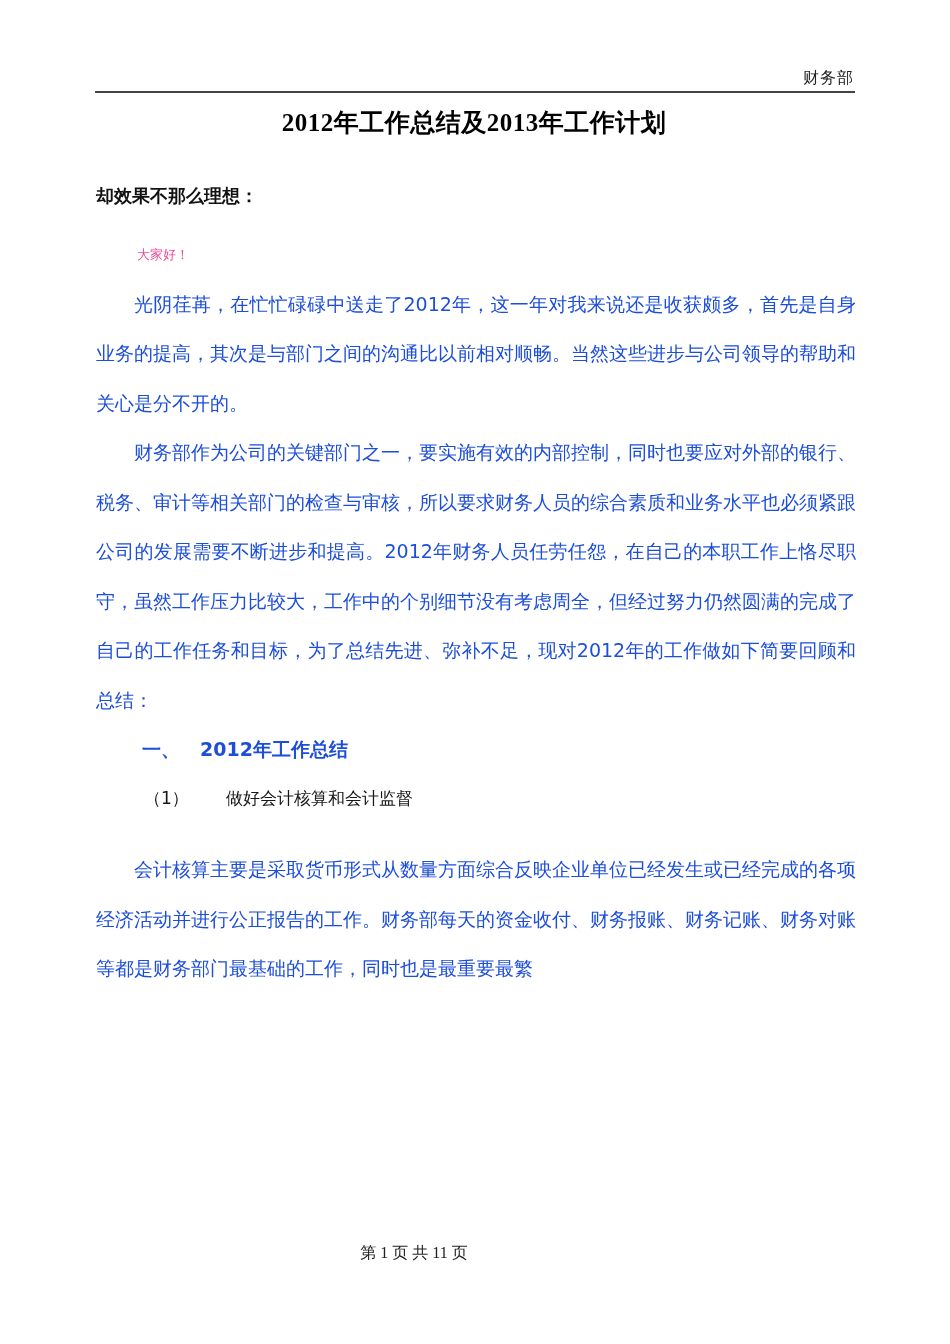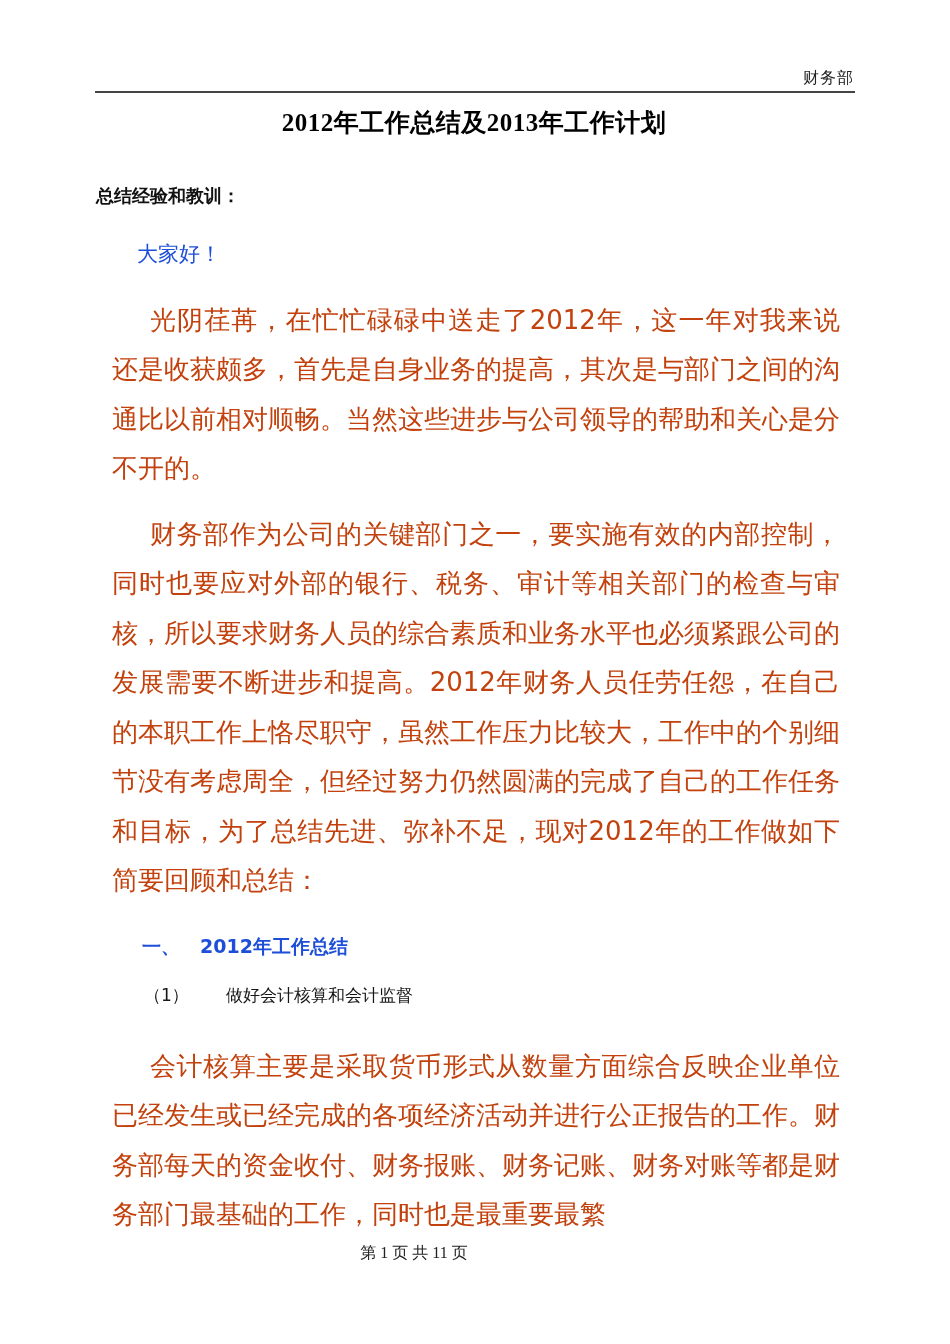--- a/index.html
+++ b/index.html
@@ -60,36 +60,36 @@
     }
     .salutation {
       font-size: 18px;
       font-weight: bold;
       line-height: 32px;
       height: 32px;
       margin: 0 0 18px 0;
       font-family: "DejaVu Sans", sans-serif;
     }
     .para {
-      font-size: 26px;
+      font-size: 19px;
       line-height: 49.5px;
       text-align: justify;
       text-indent: 38px;
-      margin: 16px;
+      margin: 0;
       font-family: "DejaVu Sans", sans-serif;
       font-weight: normal;
-      color: #c2410c;
+      color: #1d4ed8;
     }
     .greeting {
-      font-size: 21px;
+      font-size: 13px;
       line-height: 49.5px;
       text-indent: 41px;
       margin: 0;
       font-family: "DejaVu Sans", sans-serif;
-      color: #1d4ed8;
+      color: #ec4899;
     }
     .section-heading {
       font-size: 19px;
       line-height: 49px;
       font-weight: bold;
       margin: 0;
       padding-left: 46px;
       font-family: "DejaVu Sans", sans-serif;
       color: #1d4ed8;
     }
@@ -124,21 +124,21 @@
 <body>
 
 <div class="page">
 
   <div class="header-text">财务部</div>
   <div class="header-rule"></div>
 
   <div class="doc-title">2012年工作总结及2013年工作计划</div>
 
   <div class="body">
-    <p class="salutation">总结经验和教训：</p>
+    <p class="salutation">却效果不那么理想：</p>
 
     <p class="greeting">大家好！</p>
 
     <p class="para">光阴荏苒，在忙忙碌碌中送走了2012年，这一年对我来说还是收获颇多，首先是自身业务的提高，其次是与部门之间的沟通比以前相对顺畅。当然这些进步与公司领导的帮助和关心是分不开的。</p>
     <p class="para">财务部作为公司的关键部门之一，要实施有效的内部控制，同时也要应对外部的银行、税务、审计等相关部门的检查与审核，所以要求财务人员的综合素质和业务水平也必须紧跟公司的发展需要不断进步和提高。2012年财务人员任劳任怨，在自己的本职工作上恪尽职守，虽然工作压力比较大，工作中的个别细节没有考虑周全，但经过努力仍然圆满的完成了自己的工作任务和目标，为了总结先进、弥补不足，现对2012年的工作做如下简要回顾和总结：</p>
 
     <p class="section-heading">
       <span class="num">一、</span><span>2012年工作总结</span>
     </p>
 

